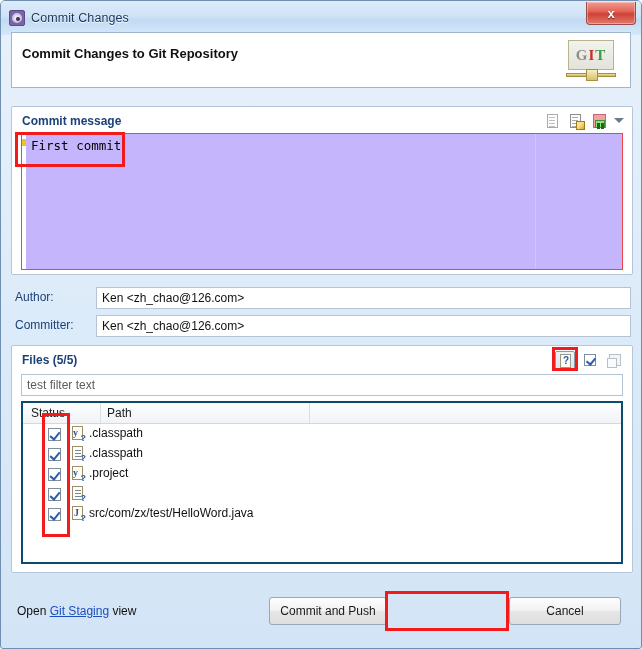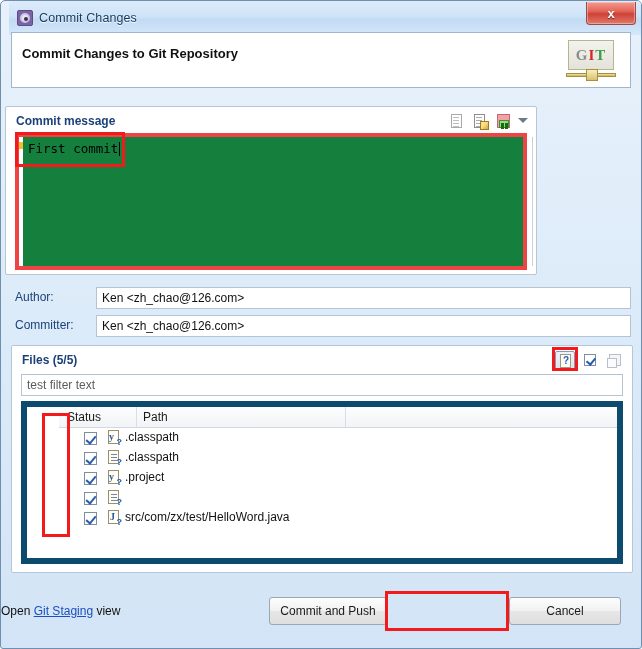--- a/index.html
+++ b/index.html
@@ -10,21 +10,21 @@
     background:#ffffff;
   }
   .window{
     position:relative;width:642px;height:649px;box-sizing:border-box;
     border:1px solid #6f8fb0;
     background:linear-gradient(to bottom,#e8f1fb 0%,#dcebf9 50%,#d3e4f6 100%);
     border-radius:5px 5px 3px 3px;
   }
   
   .titlebar{
-    position:absolute;left:8px;top:0;right:0;height:34px;
+    position:absolute;left:0;top:0;right:0;height:34px;
     background:linear-gradient(to bottom,#dcebfa 0%,#cfe3f7 45%,#c2daf3 55%,#d5e8fb 100%);
     border-radius:4px 4px 0 0;
     display:flex;align-items:center;
   }
   .title-icon{
     width:16px;height:16px;margin-left:8px;margin-right:6px;flex:0 0 auto;
     position:relative;
   }
   .title-icon .gearbox{
     position:absolute;inset:0;background:#7a64a8;border-radius:2px;
@@ -88,21 +88,21 @@
   
   .group{
     position:absolute;box-sizing:border-box;
     border:1px solid #b4c6d8;background:#ffffff;border-radius:2px;
   }
   .group-title{
     position:absolute;left:10px;top:7px;
     font-size:12px;font-weight:bold;color:#1b4178;
   }
   
-  #msg-group{left:4px;top:105;width:532px;}
+  #msg-group{left:10px;top:105;width:622px;}
   .msg-toolbar{position:absolute;right:7px;top:6px;display:flex;align-items:center;gap:6px;}
   .tb-ico{width:17px;height:17px;position:relative;cursor:pointer;}
   .ico-doc{
     position:absolute;left:2px;top:1px;width:11px;height:14px;
     background:#fdfdfb;border:1px solid #8e8e8e;box-sizing:border-box;
   }
   .ico-doc:after{
     content:"";position:absolute;left:1px;top:2px;right:2px;height:1px;
     box-shadow:0 0 0 0 #aaa,0 3px 0 0 #aaa,0 6px 0 0 #aaa,0 9px 0 0 #aaa;
     background:#aaa;
@@ -129,21 +129,21 @@
   .chev{
     width:11px;height:11px;position:relative;cursor:pointer;
   }
   .chev:after{
     content:"";position:absolute;left:0;top:2px;
     border-left:5px solid transparent;border-right:5px solid transparent;
     border-top:5px solid #6b7b8c;
   }
   .msg-area{
     position:absolute;left:9px;top:26px;right:9px;height:137px;
-    background:#15803d;border:4px solid #ef4444;box-sizing:border-box;
+    background:#c4b5fd;border:1px solid #ef4444;box-sizing:border-box;
   }
   .msg-gutter{
     position:absolute;left:0;top:0;bottom:0;width:4px;background:#ffffff;
   }
   .msg-gutter .marker{
     position:absolute;left:0;top:5px;width:4px;height:7px;background:#f0c030;
   }
   .msg-ruler{
     position:absolute;top:0;bottom:0;left:513px;width:1px;background:#c8cfd8;
   }
@@ -200,21 +200,21 @@
     content:"";position:absolute;left:-3px;top:3px;width:10px;height:10px;
     border:1px solid #b9bfc6;background:#fafbfc;box-sizing:border-box;
   }
   .filter-input{
     position:absolute;left:9px;top:28px;right:9px;height:22px;box-sizing:border-box;
     border:1px solid #b6c3d2;background:#fff;padding:3px 5px;
     font-size:12px;color:#5c5c5c;
   }
   .table{
     position:absolute;left:9px;top:55px;right:9px;bottom:8px;
-    border:6px solid #0c4a6e;background:#fff;box-sizing:border-box;overflow:hidden;padding-left:32px;
+    border:2px solid #0c4a6e;background:#fff;box-sizing:border-box;overflow:hidden;
   }
   .thead{
     position:relative;height:20px;
     background:linear-gradient(to bottom,#fdfdfe,#f1f3f6);
     border-bottom:1px solid #d3d9e0;
   }
   .th{
     position:absolute;top:3px;font-size:12px;color:#1a1a1a;
   }
   .col-div{position:absolute;top:0;bottom:0;width:1px;background:#d8dee5;}
@@ -251,21 +251,21 @@
   }
   .fi-q{
     position:absolute;right:-1px;bottom:-1px;font-size:9px;font-weight:bold;
     color:#1b5fbf;line-height:9px;
   }
   .row .path{
     position:absolute;left:66px;top:2px;font-size:12px;color:#111;
   }
   
   .footer-text{
-    position:absolute;left:0;top:603px;font-size:12px;color:#111;
+    position:absolute;left:16px;top:603px;font-size:12px;color:#111;
   }
   .footer-text a{color:#1b4fbf;text-decoration:underline;cursor:pointer;}
   .btn{
     position:absolute;height:28px;box-sizing:border-box;
     border:1px solid #9aa7b4;border-radius:3px;
     background:linear-gradient(to bottom,#fdfdfd 0%,#f2f2f2 48%,#e6e6e6 52%,#dedede 100%);
     font-size:12px;color:#1a1a1a;
     display:flex;align-items:center;justify-content:center;cursor:pointer;
   }
   .btn.default{

